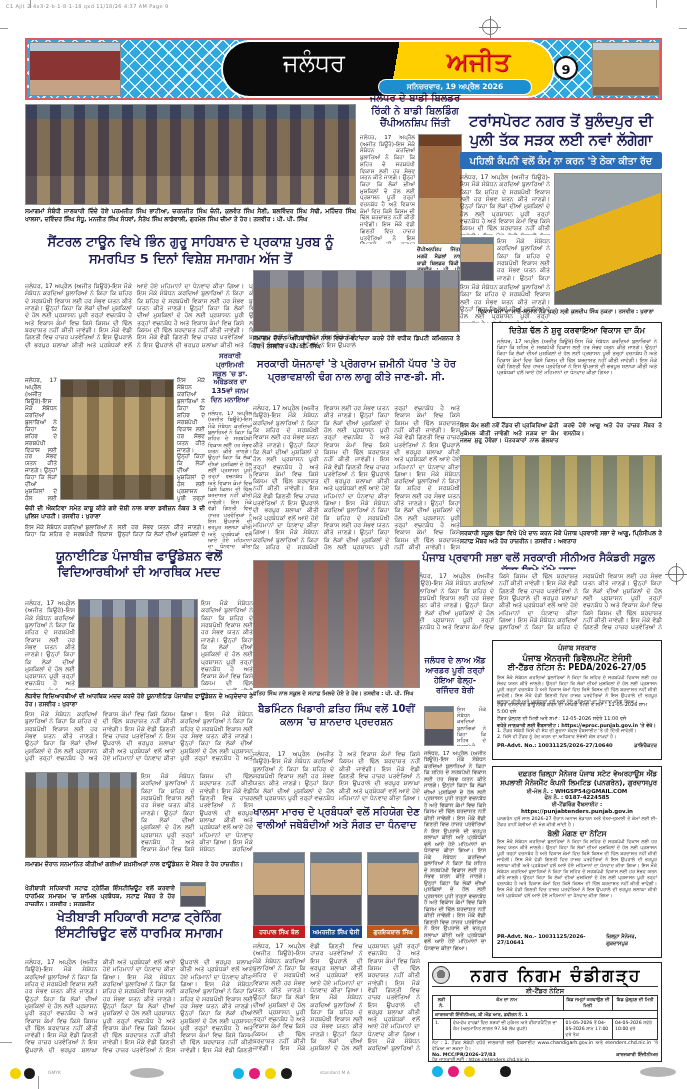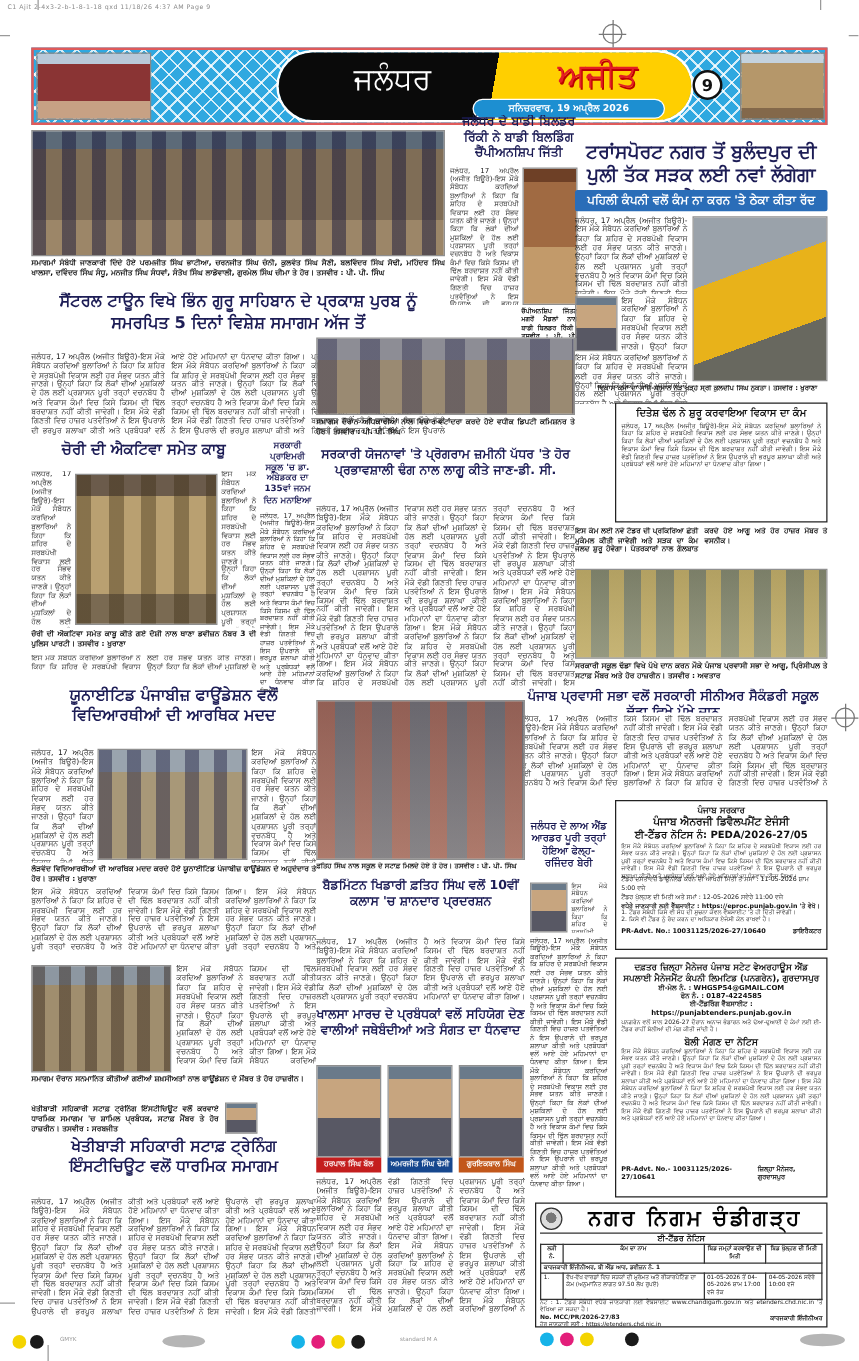--- a/index.html
+++ b/index.html
@@ -102,21 +102,20 @@
     </div>
     <div class="abs mast-date" style="left:352px;top:40px;width:152px;height:14px;">ਸਨਿਚਰਵਾਰ, 19 ਅਪ੍ਰੈਲ 2026</div>
     <div class="abs mast-page" style="left:527px;top:16px;width:24px;height:24px;line-height:24px;">9</div>
   </div>
 
   <div class="abs ph ph-group1" style="left:25px;top:104px;width:331px;height:101px;"></div>
   <div class="abs cap" style="left:25px;top:207px;width:331px;height:25px;">ਸਮਾਗਮਾਂ ਸੰਬੰਧੀ ਜਾਣਕਾਰੀ ਦਿੰਦੇ ਹੋਏ ਪਰਮਜੀਤ ਸਿੰਘ ਭਾਟੀਆ, ਚਰਨਜੀਤ ਸਿੰਘ ਚੰਨੀ, ਕੁਲਵੰਤ ਸਿੰਘ ਸੈਣੀ, ਬਲਵਿੰਦਰ ਸਿੰਘ ਸੋਢੀ, ਮਹਿੰਦਰ ਸਿੰਘ ਖਾਲਸਾ, ਦਵਿੰਦਰ ਸਿੰਘ ਸੰਧੂ, ਮਨਜੀਤ ਸਿੰਘ ਸੰਧਵਾਂ, ਸੰਤੋਖ ਸਿੰਘ ਲਾਡੋਵਾਲੀ, ਗੁਰਮੇਲ ਸਿੰਘ ਚੀਮਾ ਤੇ ਹੋਰ।      ਤਸਵੀਰ : ਪੀ. ਪੀ. ਸਿੰਘ</div>
   <div class="abs hl" style="left:25px;top:234px;width:331px;height:45px;font-size:13px;">ਸੈਂਟਰਲ ਟਾਊਨ ਵਿਖੇ ਭਿੰਨ ਗੁਰੂ ਸਾਹਿਬਾਨ ਦੇ ਪ੍ਰਕਾਸ਼ ਪੁਰਬ ਨੂੰ ਸਮਰਪਿਤ 5 ਦਿਨਾਂ ਵਿਸ਼ੇਸ਼ ਸਮਾਗਮ ਅੱਜ ਤੋਂ</div>
   <div class="abs body-txt cols3" style="left:25px;top:282px;width:331px;height:66px;">ਜਲੰਧਰ, 17 ਅਪ੍ਰੈਲ (ਅਜੀਤ ਬਿਊਰੋ)-ਇਸ ਮੌਕੇ ਸੰਬੋਧਨ ਕਰਦਿਆਂ ਬੁਲਾਰਿਆਂ ਨੇ ਕਿਹਾ ਕਿ ਸ਼ਹਿਰ ਦੇ ਸਰਬਪੱਖੀ ਵਿਕਾਸ ਲਈ ਹਰ ਸੰਭਵ ਯਤਨ ਕੀਤੇ ਜਾਣਗੇ। ਉਨ੍ਹਾਂ ਕਿਹਾ ਕਿ ਲੋਕਾਂ ਦੀਆਂ ਮੁਸ਼ਕਿਲਾਂ ਦੇ ਹੱਲ ਲਈ ਪ੍ਰਸ਼ਾਸਨ ਪੂਰੀ ਤਰ੍ਹਾਂ ਵਚਨਬੱਧ ਹੈ ਅਤੇ ਵਿਕਾਸ ਕੰਮਾਂ ਵਿਚ ਕਿਸੇ ਕਿਸਮ ਦੀ ਢਿੱਲ ਬਰਦਾਸ਼ਤ ਨਹੀਂ ਕੀਤੀ ਜਾਵੇਗੀ। ਇਸ ਮੌਕੇ ਵੱਡੀ ਗਿਣਤੀ ਵਿਚ ਹਾਜ਼ਰ ਪਤਵੰਤਿਆਂ ਨੇ ਇਸ ਉਪਰਾਲੇ ਦੀ ਭਰਪੂਰ ਸ਼ਲਾਘਾ ਕੀਤੀ ਅਤੇ ਪ੍ਰਬੰਧਕਾਂ ਵਲੋਂ ਆਏ ਹੋਏ ਮਹਿਮਾਨਾਂ ਦਾ ਧੰਨਵਾਦ ਕੀਤਾ ਗਿਆ। ਇਸ ਮੌਕੇ ਸੰਬੋਧਨ ਕਰਦਿਆਂ ਬੁਲਾਰਿਆਂ ਨੇ ਕਿਹਾ ਕਿ ਸ਼ਹਿਰ ਦੇ ਸਰਬਪੱਖੀ ਵਿਕਾਸ ਲਈ ਹਰ ਸੰਭਵ ਯਤਨ ਕੀਤੇ ਜਾਣਗੇ। ਉਨ੍ਹਾਂ ਕਿਹਾ ਕਿ ਲੋਕਾਂ ਦੀਆਂ ਮੁਸ਼ਕਿਲਾਂ ਦੇ ਹੱਲ ਲਈ ਪ੍ਰਸ਼ਾਸਨ ਪੂਰੀ ਤਰ੍ਹਾਂ ਵਚਨਬੱਧ ਹੈ ਅਤੇ ਵਿਕਾਸ ਕੰਮਾਂ ਵਿਚ ਕਿਸੇ ਕਿਸਮ ਦੀ ਢਿੱਲ ਬਰਦਾਸ਼ਤ ਨਹੀਂ ਕੀਤੀ ਜਾਵੇਗੀ। ਇਸ ਮੌਕੇ ਵੱਡੀ ਗਿਣਤੀ ਵਿਚ ਹਾਜ਼ਰ ਪਤਵੰਤਿਆਂ ਨੇ ਇਸ ਉਪਰਾਲੇ ਦੀ ਭਰਪੂਰ ਸ਼ਲਾਘਾ ਕੀਤੀ ਅਤੇ ਪ੍ਰਬੰਧਕਾਂ ਵਲੋਂ ਆਏ ਹੋਏ ਮਹਿਮਾਨਾਂ ਦਾ ਧੰਨਵਾਦ ਕੀਤਾ ਗਿਆ। ਇਸ ਮੌਕੇ ਸੰਬੋਧਨ ਕਰਦਿਆਂ ਬੁਲਾਰਿਆਂ ਨੇ ਕਿਹਾ ਕਿ ਸ਼ਹਿਰ ਦੇ ਸਰਬਪੱਖੀ ਵਿਕਾਸ ਲਈ ਹਰ ਸੰਭਵ ਯਤਨ ਕੀਤੇ ਜਾਣਗੇ। ਉਨ੍ਹਾਂ ਕਿਹਾ ਕਿ ਲੋਕਾਂ ਦੀਆਂ ਮੁਸ਼ਕਿਲਾਂ ਦੇ ਹੱਲ ਲਈ ਪ੍ਰਸ਼ਾਸਨ ਪੂਰੀ ਤਰ੍ਹਾਂ ਵਚਨਬੱਧ ਹੈ ਅਤੇ ਵਿਕਾਸ ਕੰਮਾਂ ਵਿਚ ਕਿਸੇ ਕਿਸਮ ਦੀ ਢਿੱਲ ਬਰਦਾਸ਼ਤ ਨਹੀਂ ਕੀਤੀ ਜਾਵੇਗੀ। ਇਸ ਮੌਕੇ ਵੱਡੀ ਗਿਣਤੀ ਵਿਚ ਹਾਜ਼ਰ ਪਤਵੰਤਿਆਂ ਨੇ ਇਸ ਉਪਰਾਲੇ ਦੀ ਭਰਪੂਰ ਸ਼ਲਾਘਾ ਕੀਤੀ ਅਤੇ ਪ੍ਰਬੰਧਕਾਂ ਵਲੋਂ ਆਏ ਹੋਏ ਮਹਿਮਾਨਾਂ ਦਾ ਧੰਨਵਾਦ ਕੀਤਾ ਗਿਆ। </div>
 
-  <div class="abs hl" style="left:25px;top:352px;width:180px;height:21px;font-size:12px;">ਚੋਰੀ ਦੀ ਐਕਟਿਵਾ ਸਮੇਤ ਕਾਬੂ</div>
   <div class="abs body-txt" style="left:25px;top:377px;width:32px;height:125px;font-size:5.8px;">ਜਲੰਧਰ, 17 ਅਪ੍ਰੈਲ (ਅਜੀਤ ਬਿਊਰੋ)-ਇਸ ਮੌਕੇ ਸੰਬੋਧਨ ਕਰਦਿਆਂ ਬੁਲਾਰਿਆਂ ਨੇ ਕਿਹਾ ਕਿ ਸ਼ਹਿਰ ਦੇ ਸਰਬਪੱਖੀ ਵਿਕਾਸ ਲਈ ਹਰ ਸੰਭਵ ਯਤਨ ਕੀਤੇ ਜਾਣਗੇ। ਉਨ੍ਹਾਂ ਕਿਹਾ ਕਿ ਲੋਕਾਂ ਦੀਆਂ ਮੁਸ਼ਕਿਲਾਂ ਦੇ ਹੱਲ ਲਈ ਪ੍ਰਸ਼ਾਸਨ ਪੂਰੀ ਤਰ੍ਹਾਂ ਵਚਨਬੱਧ ਹੈ ਅਤੇ ਵਿਕਾਸ ਕੰਮਾਂ ਵਿਚ ਕਿਸੇ ਕਿਸਮ ਦੀ ਢਿੱਲ ਬਰਦਾਸ਼ਤ ਨਹੀਂ ਕੀਤੀ ਜਾਵੇਗੀ। ਇਸ ਮੌਕੇ ਵੱਡੀ ਗਿਣਤੀ ਵਿਚ ਹਾਜ਼ਰ ਪਤਵੰਤਿਆਂ ਨੇ ਇਸ ਉਪਰਾਲੇ ਦੀ ਭਰਪੂਰ ਸ਼ਲਾਘਾ ਕੀਤੀ ਅਤੇ ਪ੍ਰਬੰਧਕਾਂ ਵਲੋਂ ਆਏ ਹੋਏ ਮਹਿਮਾਨਾਂ ਦਾ ਧੰਨਵਾਦ ਕੀਤਾ ਗਿਆ। </div>
   <div class="abs ph ph-police" style="left:60px;top:379px;width:114px;height:121px;"></div>
   <div class="abs body-txt" style="left:177px;top:377px;width:28px;height:125px;font-size:5.8px;">ਇਸ ਮੌਕੇ ਸੰਬੋਧਨ ਕਰਦਿਆਂ ਬੁਲਾਰਿਆਂ ਨੇ ਕਿਹਾ ਕਿ ਸ਼ਹਿਰ ਦੇ ਸਰਬਪੱਖੀ ਵਿਕਾਸ ਲਈ ਹਰ ਸੰਭਵ ਯਤਨ ਕੀਤੇ ਜਾਣਗੇ। ਉਨ੍ਹਾਂ ਕਿਹਾ ਕਿ ਲੋਕਾਂ ਦੀਆਂ ਮੁਸ਼ਕਿਲਾਂ ਦੇ ਹੱਲ ਲਈ ਪ੍ਰਸ਼ਾਸਨ ਪੂਰੀ ਤਰ੍ਹਾਂ ਵਚਨਬੱਧ ਹੈ ਅਤੇ ਵਿਕਾਸ ਕੰਮਾਂ ਵਿਚ ਕਿਸੇ ਕਿਸਮ ਦੀ ਢਿੱਲ ਬਰਦਾਸ਼ਤ ਨਹੀਂ ਕੀਤੀ ਜਾਵੇਗੀ। ਇਸ ਮੌਕੇ ਵੱਡੀ ਗਿਣਤੀ ਵਿਚ ਹਾਜ਼ਰ ਪਤਵੰਤਿਆਂ ਨੇ ਇਸ ਉਪਰਾਲੇ ਦੀ ਭਰਪੂਰ ਸ਼ਲਾਘਾ ਕੀਤੀ ਅਤੇ ਪ੍ਰਬੰਧਕਾਂ ਵਲੋਂ ਆਏ ਹੋਏ ਮਹਿਮਾਨਾਂ ਦਾ ਧੰਨਵਾਦ ਕੀਤਾ ਗਿਆ। </div>
   <div class="abs cap" style="left:25px;top:504px;width:180px;height:18px;">ਚੋਰੀ ਦੀ ਐਕਟਿਵਾ ਸਮੇਤ ਕਾਬੂ ਕੀਤੇ ਗਏ ਦੋਸ਼ੀ ਨਾਲ ਥਾਣਾ ਡਵੀਜ਼ਨ ਨੰਬਰ 3 ਦੀ ਪੁਲਿਸ ਪਾਰਟੀ।      ਤਸਵੀਰ : ਖੁਰਾਣਾ</div>
   <div class="abs body-txt cols2" style="left:25px;top:524px;width:180px;height:20px;font-size:5.8px;">ਇਸ ਮੌਕੇ ਸੰਬੋਧਨ ਕਰਦਿਆਂ ਬੁਲਾਰਿਆਂ ਨੇ ਕਿਹਾ ਕਿ ਸ਼ਹਿਰ ਦੇ ਸਰਬਪੱਖੀ ਵਿਕਾਸ ਲਈ ਹਰ ਸੰਭਵ ਯਤਨ ਕੀਤੇ ਜਾਣਗੇ। ਉਨ੍ਹਾਂ ਕਿਹਾ ਕਿ ਲੋਕਾਂ ਦੀਆਂ ਮੁਸ਼ਕਿਲਾਂ ਦੇ ਹੱਲ ਲਈ ਪ੍ਰਸ਼ਾਸਨ ਪੂਰੀ ਤਰ੍ਹਾਂ ਵਚਨਬੱਧ ਹੈ ਅਤੇ ਵਿਕਾਸ ਕੰਮਾਂ ਵਿਚ ਕਿਸੇ ਕਿਸਮ ਦੀ ਢਿੱਲ ਬਰਦਾਸ਼ਤ ਨਹੀਂ ਕੀਤੀ ਜਾਵੇਗੀ। ਇਸ ਮੌਕੇ ਵੱਡੀ ਗਿਣਤੀ ਵਿਚ ਹਾਜ਼ਰ ਪਤਵੰਤਿਆਂ ਨੇ ਇਸ ਉਪਰਾਲੇ ਦੀ ਭਰਪੂਰ ਸ਼ਲਾਘਾ ਕੀਤੀ ਅਤੇ ਪ੍ਰਬੰਧਕਾਂ ਵਲੋਂ ਆਏ ਹੋਏ ਮਹਿਮਾਨਾਂ ਦਾ ਧੰਨਵਾਦ ਕੀਤਾ ਗਿਆ। </div>
 
   <div class="abs hl-sm" style="left:208px;top:352px;width:44px;height:56px;font-size:7px;">ਸਰਕਾਰੀ ਪ੍ਰਾਇਮਰੀ ਸਕੂਲ 'ਚ ਡਾ. ਅੰਬੇਡਕਰ ਦਾ 135ਵਾਂ ਜਨਮ ਦਿਨ ਮਨਾਇਆ</div>
   <div class="abs body-txt" style="left:208px;top:410px;width:44px;height:148px;font-size:5.3px;">ਜਲੰਧਰ, 17 ਅਪ੍ਰੈਲ (ਅਜੀਤ ਬਿਊਰੋ)-ਇਸ ਮੌਕੇ ਸੰਬੋਧਨ ਕਰਦਿਆਂ ਬੁਲਾਰਿਆਂ ਨੇ ਕਿਹਾ ਕਿ ਸ਼ਹਿਰ ਦੇ ਸਰਬਪੱਖੀ ਵਿਕਾਸ ਲਈ ਹਰ ਸੰਭਵ ਯਤਨ ਕੀਤੇ ਜਾਣਗੇ। ਉਨ੍ਹਾਂ ਕਿਹਾ ਕਿ ਲੋਕਾਂ ਦੀਆਂ ਮੁਸ਼ਕਿਲਾਂ ਦੇ ਹੱਲ ਲਈ ਪ੍ਰਸ਼ਾਸਨ ਪੂਰੀ ਤਰ੍ਹਾਂ ਵਚਨਬੱਧ ਹੈ ਅਤੇ ਵਿਕਾਸ ਕੰਮਾਂ ਵਿਚ ਕਿਸੇ ਕਿਸਮ ਦੀ ਢਿੱਲ ਬਰਦਾਸ਼ਤ ਨਹੀਂ ਕੀਤੀ ਜਾਵੇਗੀ। ਇਸ ਮੌਕੇ ਵੱਡੀ ਗਿਣਤੀ ਵਿਚ ਹਾਜ਼ਰ ਪਤਵੰਤਿਆਂ ਨੇ ਇਸ ਉਪਰਾਲੇ ਦੀ ਭਰਪੂਰ ਸ਼ਲਾਘਾ ਕੀਤੀ ਅਤੇ ਪ੍ਰਬੰਧਕਾਂ ਵਲੋਂ ਆਏ ਹੋਏ ਮਹਿਮਾਨਾਂ ਦਾ ਧੰਨਵਾਦ ਕੀਤਾ ਗਿਆ। </div>
 
   <div class="abs hl" style="left:25px;top:548px;width:228px;height:47px;font-size:12.5px;">ਯੂਨਾਈਟਿਡ ਪੰਜਾਬੀਜ਼ ਫਾਊਂਡੇਸ਼ਨ ਵਲੋਂ ਵਿਦਿਆਰਥੀਆਂ ਦੀ ਆਰਥਿਕ ਮਦਦ</div>
@@ -192,21 +191,21 @@
     <div class="nt-line" style="font-weight:bold;">ਵਧੇਰੇ ਜਾਣਕਾਰੀ ਲਈ ਵੈੱਬਸਾਈਟ : https://eproc.punjab.gov.in 'ਤੇ ਵੇਖੋ।</div>
     <div class="nt-small">1.  ਟੈਂਡਰ ਸੰਬੰਧੀ ਕਿਸੇ ਵੀ ਸੋਧ ਦੀ ਸੂਚਨਾ ਕੇਵਲ ਵੈੱਬਸਾਈਟ 'ਤੇ ਹੀ ਦਿੱਤੀ ਜਾਵੇਗੀ।</div>
     <div class="nt-small">2.  ਕਿਸੇ ਵੀ ਟੈਂਡਰ ਨੂੰ ਰੱਦ ਕਰਨ ਦਾ ਅਧਿਕਾਰ ਏਜੰਸੀ ਕੋਲ ਰਾਖਵਾਂ ਹੈ।</div>
     <div class="nt-bottom" style="margin-top:2px;">
       <span>PR-Advt. No.: 10031125/2026-27/10640</span>
       <span>ਡਾਇਰੈਕਟਰ</span>
     </div>
   </div>
 
   <div class="abs notice" style="left:492px;top:766px;width:170px;height:192px;">
-    <div class="nt-c" style="font-size:7px;">ਦਫ਼ਤਰ ਜ਼ਿਲ੍ਹਾ ਮੈਨੇਜਰ ਪੰਜਾਬ ਸਟੇਟ ਵੇਅਰਹਾਊਸ ਐਂਡ ਸਪਲਾਈ ਮੈਨੇਜਮੈਂਟ ਕੰਪਨੀ ਲਿਮਟਿਡ (ਪਨਗਰੇਨ), ਗੁਰਦਾਸਪੁਰ</div>
+    <div class="nt-c" style="font-size:7px;text-align:right;">ਦਫ਼ਤਰ ਜ਼ਿਲ੍ਹਾ ਮੈਨੇਜਰ ਪੰਜਾਬ ਸਟੇਟ ਵੇਅਰਹਾਊਸ ਐਂਡ ਸਪਲਾਈ ਮੈਨੇਜਮੈਂਟ ਕੰਪਨੀ ਲਿਮਟਿਡ (ਪਨਗਰੇਨ), ਗੁਰਦਾਸਪੁਰ</div>
     <div class="nt-c" style="font-size:5.5px;">ਈ-ਮੇਲ ਨੰ. : WHGSP54@GMAIL.COM</div>
     <div class="nt-c" style="font-size:5.5px;">ਫੋਨ ਨੰ. : 0187-4224585</div>
     <div class="nt-c" style="font-size:5.5px;">ਈ-ਟੈਂਡਰਿੰਗ ਵੈੱਬਸਾਈਟ : https://punjabtenders.punjab.gov.in</div>
     <div class="nt-small" style="margin-top:1px;">ਪਨਗਰੇਨ ਵਲੋਂ ਸਾਲ 2026-27 ਦੌਰਾਨ ਅਨਾਜ ਭੰਡਾਰਨ ਅਤੇ ਢੋਆ-ਢੁਆਈ ਦੇ ਕੰਮਾਂ ਲਈ ਈ-ਟੈਂਡਰ ਰਾਹੀਂ ਬੋਲੀਆਂ ਦੀ ਮੰਗ ਕੀਤੀ ਜਾਂਦੀ ਹੈ।</div>
     <div class="nt-c" style="font-size:7.5px;margin-top:1px;">ਬੋਲੀ ਮੰਗਣ ਦਾ ਨੋਟਿਸ</div>
     <div class="nt-small" style="height:92px;margin-top:1px;">ਇਸ ਮੌਕੇ ਸੰਬੋਧਨ ਕਰਦਿਆਂ ਬੁਲਾਰਿਆਂ ਨੇ ਕਿਹਾ ਕਿ ਸ਼ਹਿਰ ਦੇ ਸਰਬਪੱਖੀ ਵਿਕਾਸ ਲਈ ਹਰ ਸੰਭਵ ਯਤਨ ਕੀਤੇ ਜਾਣਗੇ। ਉਨ੍ਹਾਂ ਕਿਹਾ ਕਿ ਲੋਕਾਂ ਦੀਆਂ ਮੁਸ਼ਕਿਲਾਂ ਦੇ ਹੱਲ ਲਈ ਪ੍ਰਸ਼ਾਸਨ ਪੂਰੀ ਤਰ੍ਹਾਂ ਵਚਨਬੱਧ ਹੈ ਅਤੇ ਵਿਕਾਸ ਕੰਮਾਂ ਵਿਚ ਕਿਸੇ ਕਿਸਮ ਦੀ ਢਿੱਲ ਬਰਦਾਸ਼ਤ ਨਹੀਂ ਕੀਤੀ ਜਾਵੇਗੀ। ਇਸ ਮੌਕੇ ਵੱਡੀ ਗਿਣਤੀ ਵਿਚ ਹਾਜ਼ਰ ਪਤਵੰਤਿਆਂ ਨੇ ਇਸ ਉਪਰਾਲੇ ਦੀ ਭਰਪੂਰ ਸ਼ਲਾਘਾ ਕੀਤੀ ਅਤੇ ਪ੍ਰਬੰਧਕਾਂ ਵਲੋਂ ਆਏ ਹੋਏ ਮਹਿਮਾਨਾਂ ਦਾ ਧੰਨਵਾਦ ਕੀਤਾ ਗਿਆ। ਇਸ ਮੌਕੇ ਸੰਬੋਧਨ ਕਰਦਿਆਂ ਬੁਲਾਰਿਆਂ ਨੇ ਕਿਹਾ ਕਿ ਸ਼ਹਿਰ ਦੇ ਸਰਬਪੱਖੀ ਵਿਕਾਸ ਲਈ ਹਰ ਸੰਭਵ ਯਤਨ ਕੀਤੇ ਜਾਣਗੇ। ਉਨ੍ਹਾਂ ਕਿਹਾ ਕਿ ਲੋਕਾਂ ਦੀਆਂ ਮੁਸ਼ਕਿਲਾਂ ਦੇ ਹੱਲ ਲਈ ਪ੍ਰਸ਼ਾਸਨ ਪੂਰੀ ਤਰ੍ਹਾਂ ਵਚਨਬੱਧ ਹੈ ਅਤੇ ਵਿਕਾਸ ਕੰਮਾਂ ਵਿਚ ਕਿਸੇ ਕਿਸਮ ਦੀ ਢਿੱਲ ਬਰਦਾਸ਼ਤ ਨਹੀਂ ਕੀਤੀ ਜਾਵੇਗੀ। ਇਸ ਮੌਕੇ ਵੱਡੀ ਗਿਣਤੀ ਵਿਚ ਹਾਜ਼ਰ ਪਤਵੰਤਿਆਂ ਨੇ ਇਸ ਉਪਰਾਲੇ ਦੀ ਭਰਪੂਰ ਸ਼ਲਾਘਾ ਕੀਤੀ ਅਤੇ ਪ੍ਰਬੰਧਕਾਂ ਵਲੋਂ ਆਏ ਹੋਏ ਮਹਿਮਾਨਾਂ ਦਾ ਧੰਨਵਾਦ ਕੀਤਾ ਗਿਆ। </div>
     <div class="nt-bottom" style="margin-top:2px;">
       <span>PR-Advt. No.- 10031125/2026-27/10641</span>
       <span>ਜ਼ਿਲ੍ਹਾ ਮੈਨੇਜਰ, ਗੁਰਦਾਸਪੁਰ</span>
     </div>

